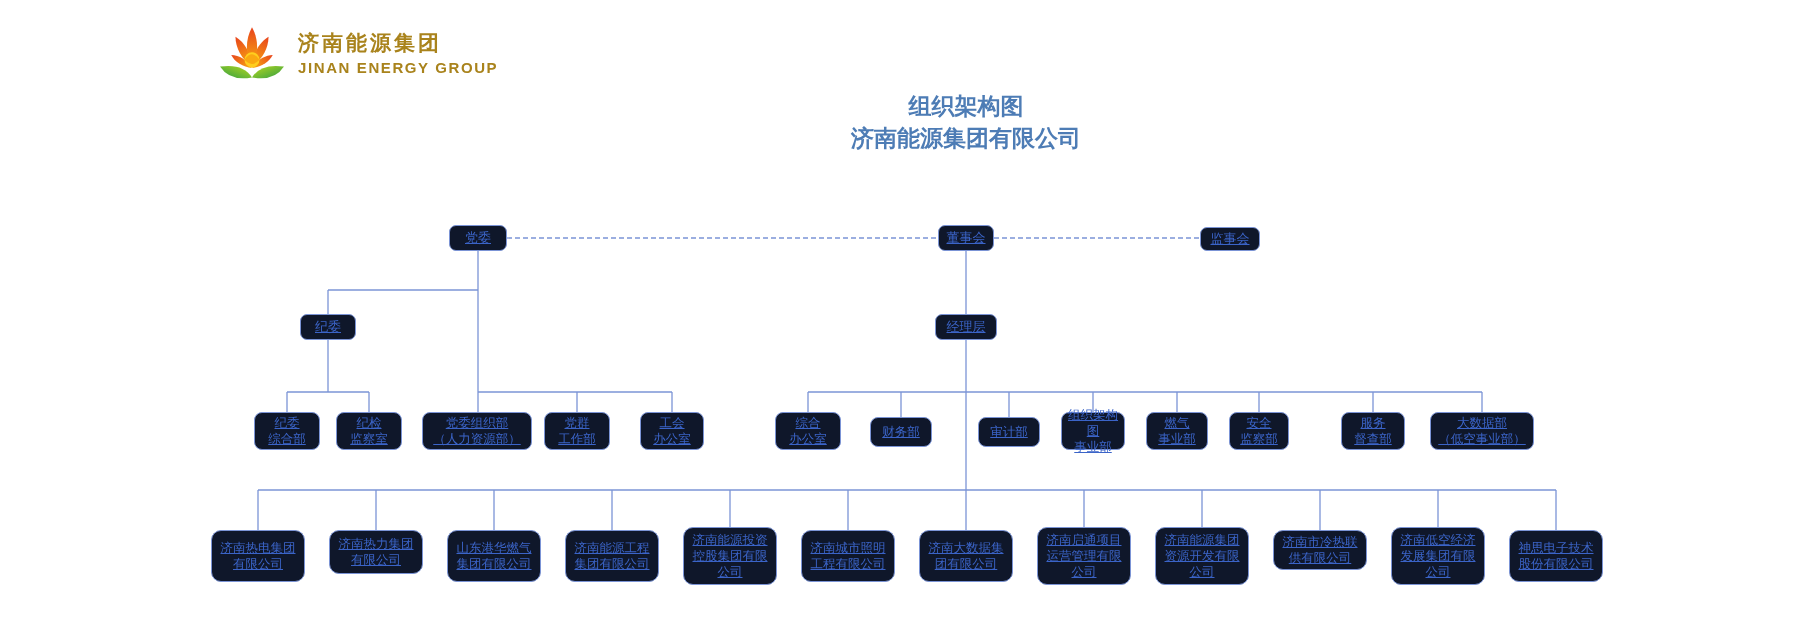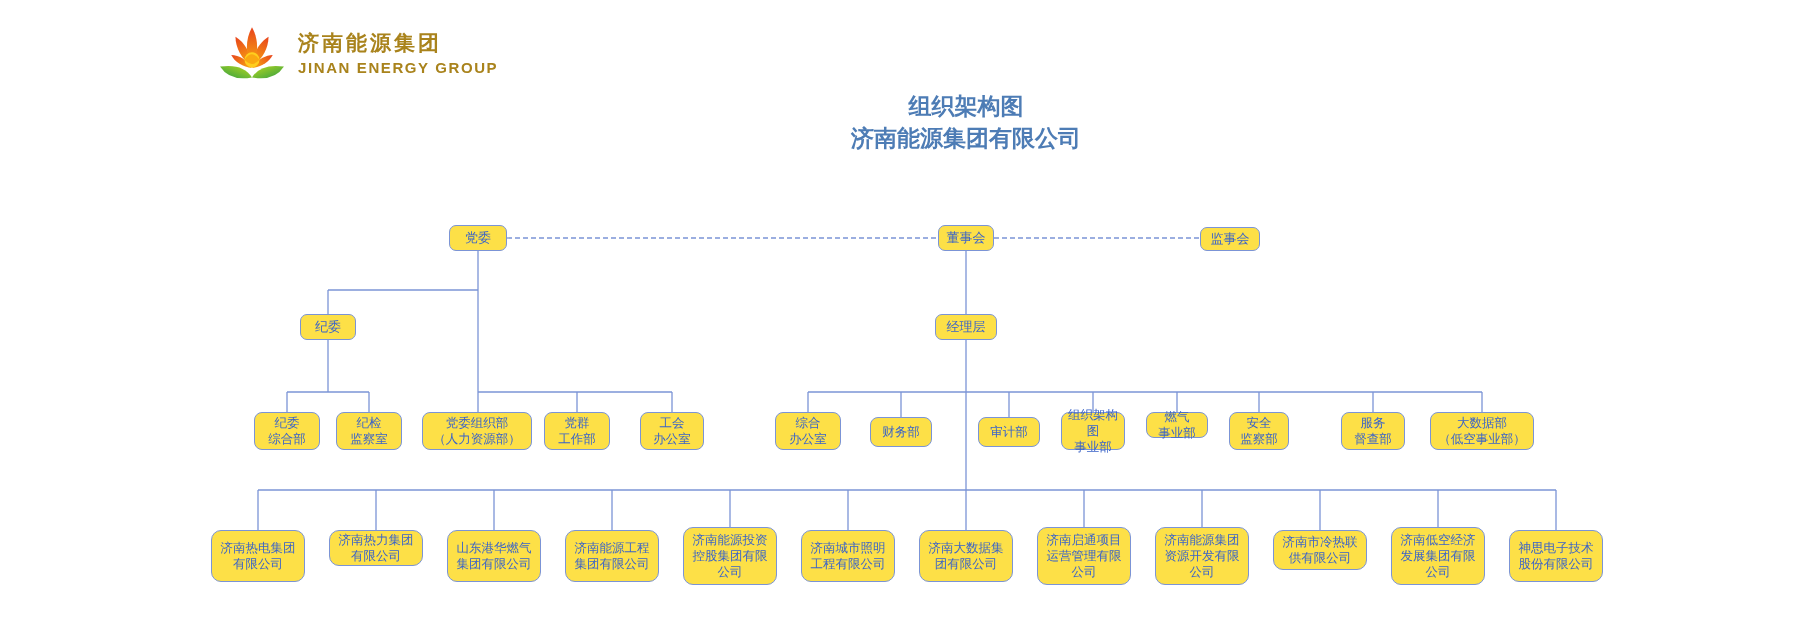--- a/index.html
+++ b/index.html
@@ -13,24 +13,24 @@
   .logo-en{font-size:15px;font-weight:bold;color:#a9831c;letter-spacing:1.6px;margin-top:3px;}
 
   
   .main-title{position:absolute;left:662px;top:90px;width:608px;text-align:center;
     color:#4d7cb5;font-weight:600;font-size:23px;line-height:32px;}
 
   
   .connectors{position:absolute;left:0;top:0;z-index:0;}
 
   
-  .node{position:absolute;z-index:1;box-sizing:border-box;background:#fde047;
+  .node{position:absolute;z-index:1;box-sizing:border-box;background:#0f172a;
     border:1.3px solid #7b94d6;border-radius:8px;
     display:flex;align-items:center;justify-content:center;text-align:center;
-    color:#3b64c8;font-size:12.5px;line-height:16px;font-weight:500;white-space:pre-line;}
+    color:#3b64c8;font-size:12.5px;line-height:16px;font-weight:500;white-space:pre-line;text-decoration:underline;}
   .node.lv1{font-size:13px;border-radius:7px;}
   .node.company{border-radius:10px;}
 </style>
 </head>
 <body>
 
 <div id="canvas">
 
   <div class="logo">
     <svg width="68" height="58" viewBox="0 0 100 84">
@@ -139,32 +139,32 @@
 工作部</div>
   <div class="node" style="left:640px;top:412px;width:64px;height:38px">工会
 办公室</div>
 
   <div class="node" style="left:775px;top:412px;width:66px;height:38px">综合
 办公室</div>
   <div class="node" style="left:870px;top:417px;width:62px;height:30px">财务部</div>
   <div class="node" style="left:978px;top:417px;width:62px;height:30px">审计部</div>
   <div class="node" style="left:1061px;top:412px;width:64px;height:38px">组织架构图
 事业部</div>
-  <div class="node" style="left:1146px;top:412px;width:62px;height:26px">燃气
+  <div class="node" style="left:1146px;top:412px;width:62px;height:38px">燃气
 事业部</div>
   <div class="node" style="left:1229px;top:412px;width:60px;height:38px">安全
 监察部</div>
   <div class="node" style="left:1341px;top:412px;width:64px;height:38px">服务
 督查部</div>
   <div class="node" style="left:1430px;top:412px;width:104px;height:38px">大数据部
 （低空事业部）</div>
 
   <div class="node company" style="left:211px;top:530px;width:94px;height:52px">济南热电集团
 有限公司</div>
-  <div class="node company" style="left:329px;top:530px;width:94px;height:36px">济南热力集团
+  <div class="node company" style="left:329px;top:530px;width:94px;height:44px">济南热力集团
 有限公司</div>
   <div class="node company" style="left:447px;top:530px;width:94px;height:52px">山东港华燃气
 集团有限公司</div>
   <div class="node company" style="left:565px;top:530px;width:94px;height:52px">济南能源工程
 集团有限公司</div>
   <div class="node company" style="left:683px;top:527px;width:94px;height:58px">济南能源投资
 控股集团有限
 公司</div>
   <div class="node company" style="left:801px;top:530px;width:94px;height:52px">济南城市照明
 工程有限公司</div>

